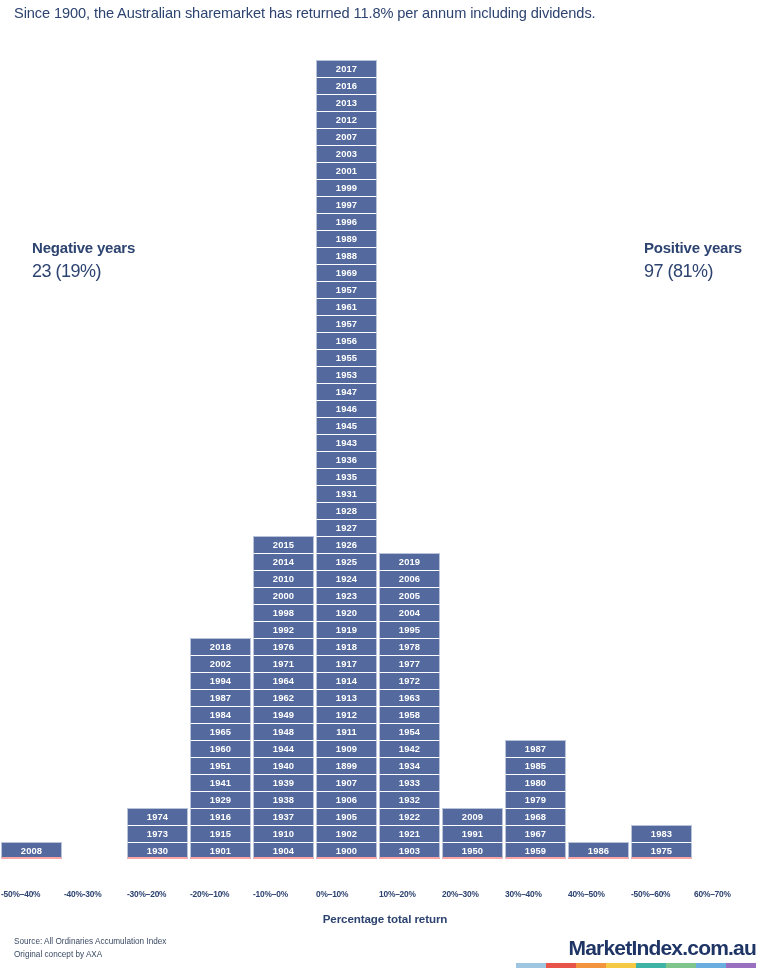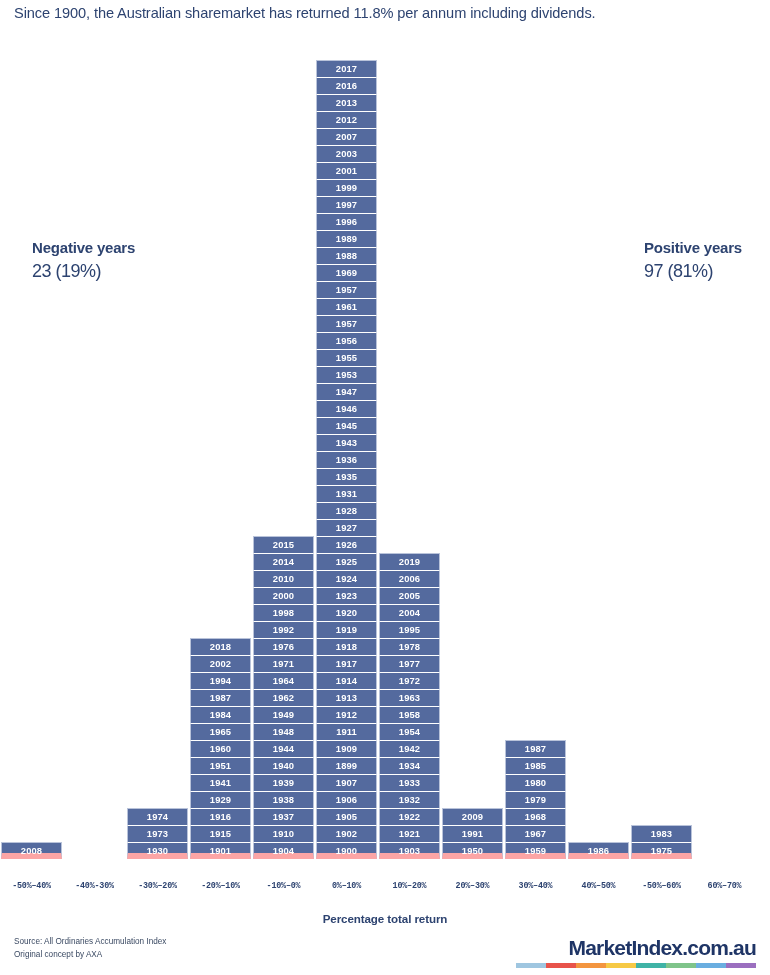--- a/index.html
+++ b/index.html
@@ -84,44 +84,42 @@
     font-weight: bold;
     letter-spacing: 0.1px;
     text-align: center;
     line-height: 16px;
     display: block;
   }
   .col .cell:first-child {
     border-top: 1px solid #b9c3da;
   }
   .col .cell:last-child {
-    border-bottom: 6px solid #fca5a5;
+    border-bottom: 2px solid #fca5a5;
     margin-bottom: 0;
     text-align: center;
   }
 
   
   #xaxis {
     position: absolute;
     left: 0;
     top: 877px;
     width: 770px;
     height: 16px;
     display: flex;
     align-items: flex-start;
   }
   .tick {
     width: 61px;
-    margin: 4px 1px;
-    text-align: center;
+    margin: 12px 1px;
     font-size: 8.4px;
     font-weight: bold;
     color: #2d4370;
     letter-spacing: -0.2px;
-    font-family: Liberation Mono, monospace;
   }
 
   
   #axis-title {
     position: absolute;
     left: 0;
     top: 912px;
     width: 770px;
     text-align: center;
     font-size: 11.6px;

